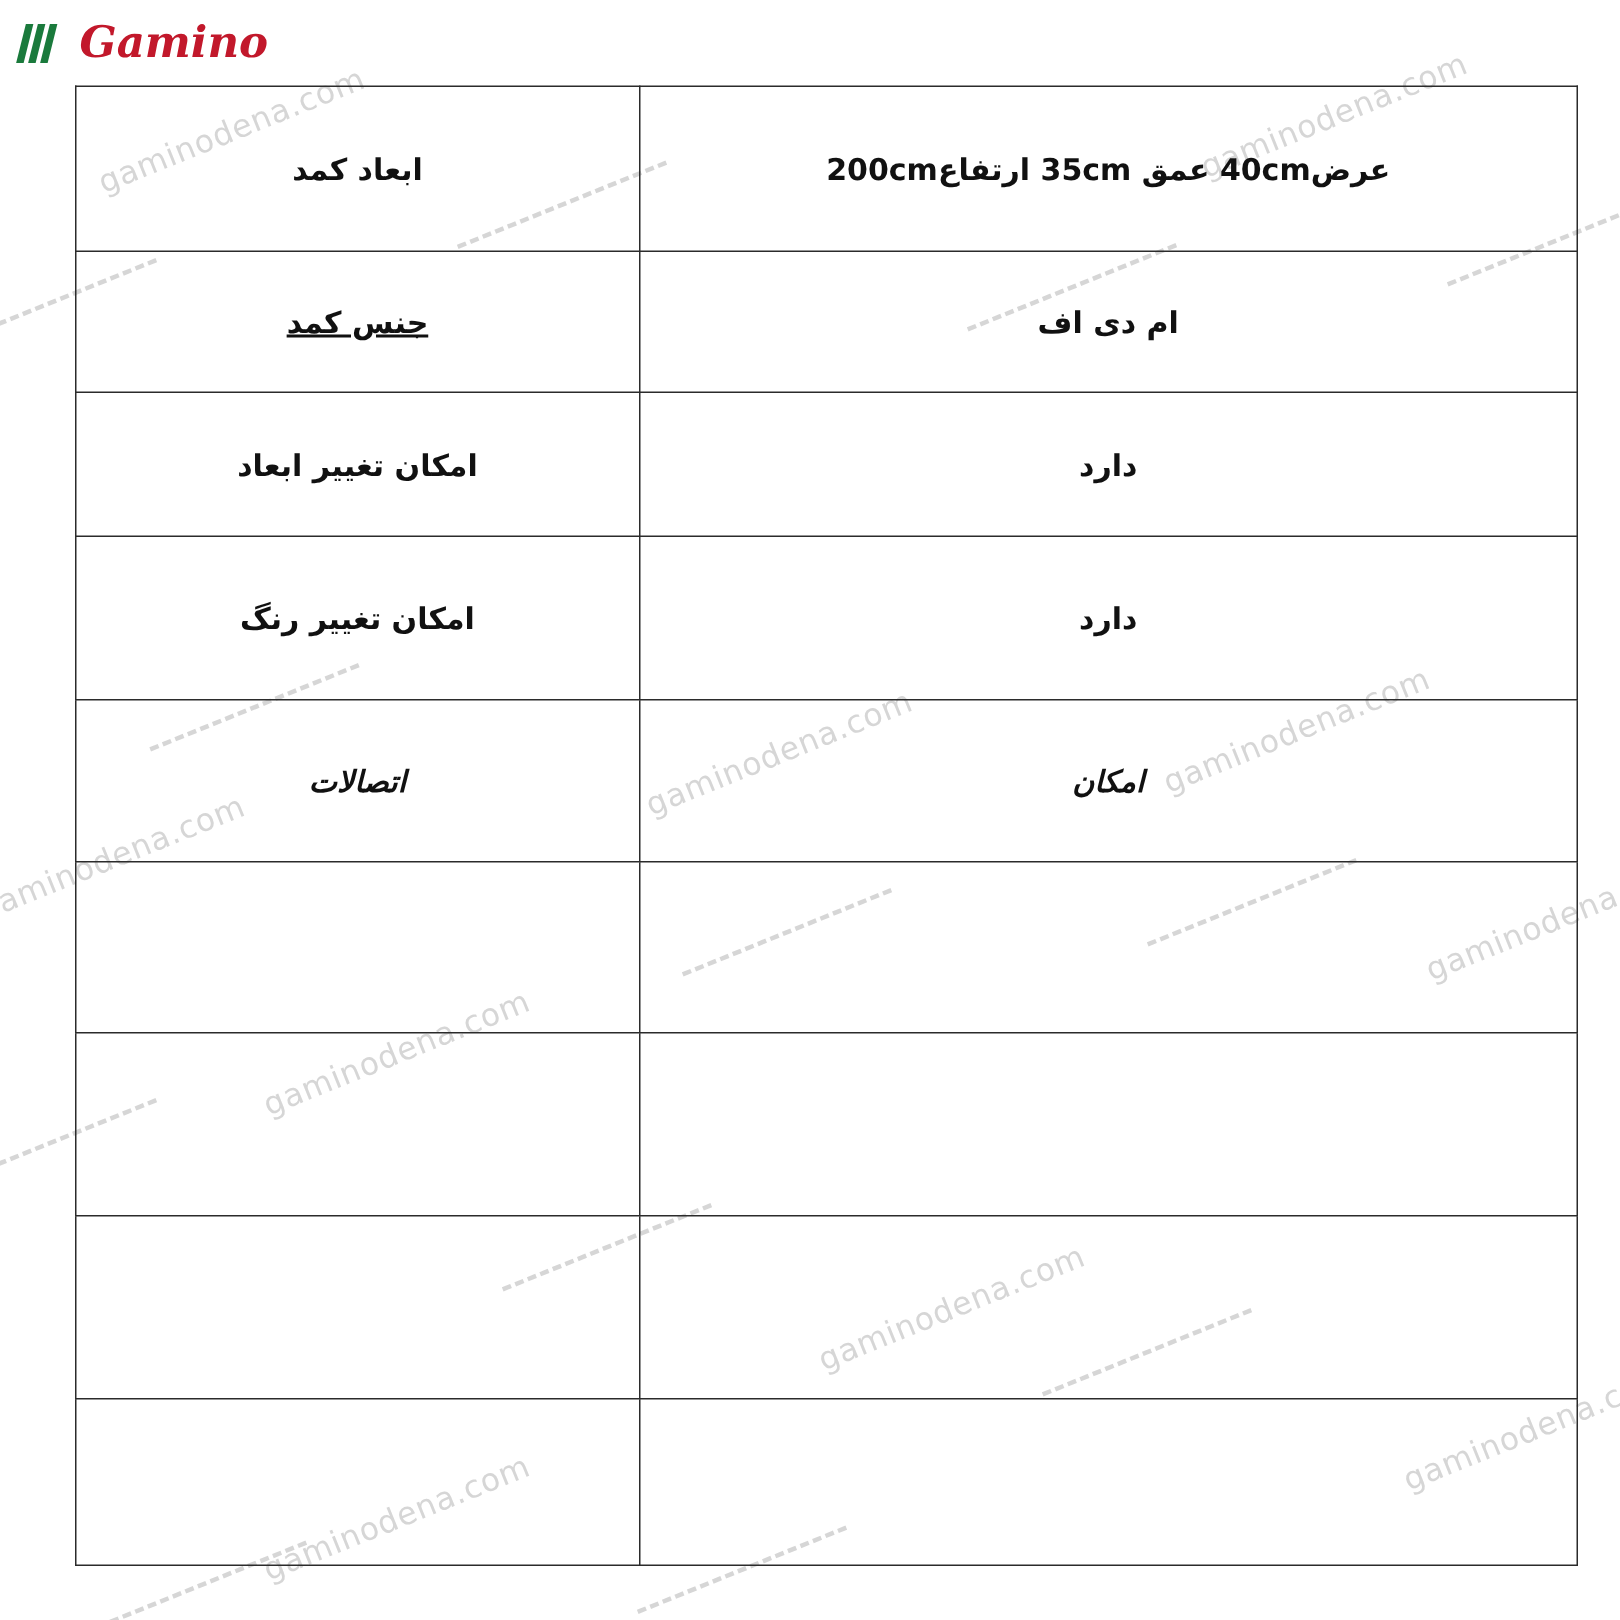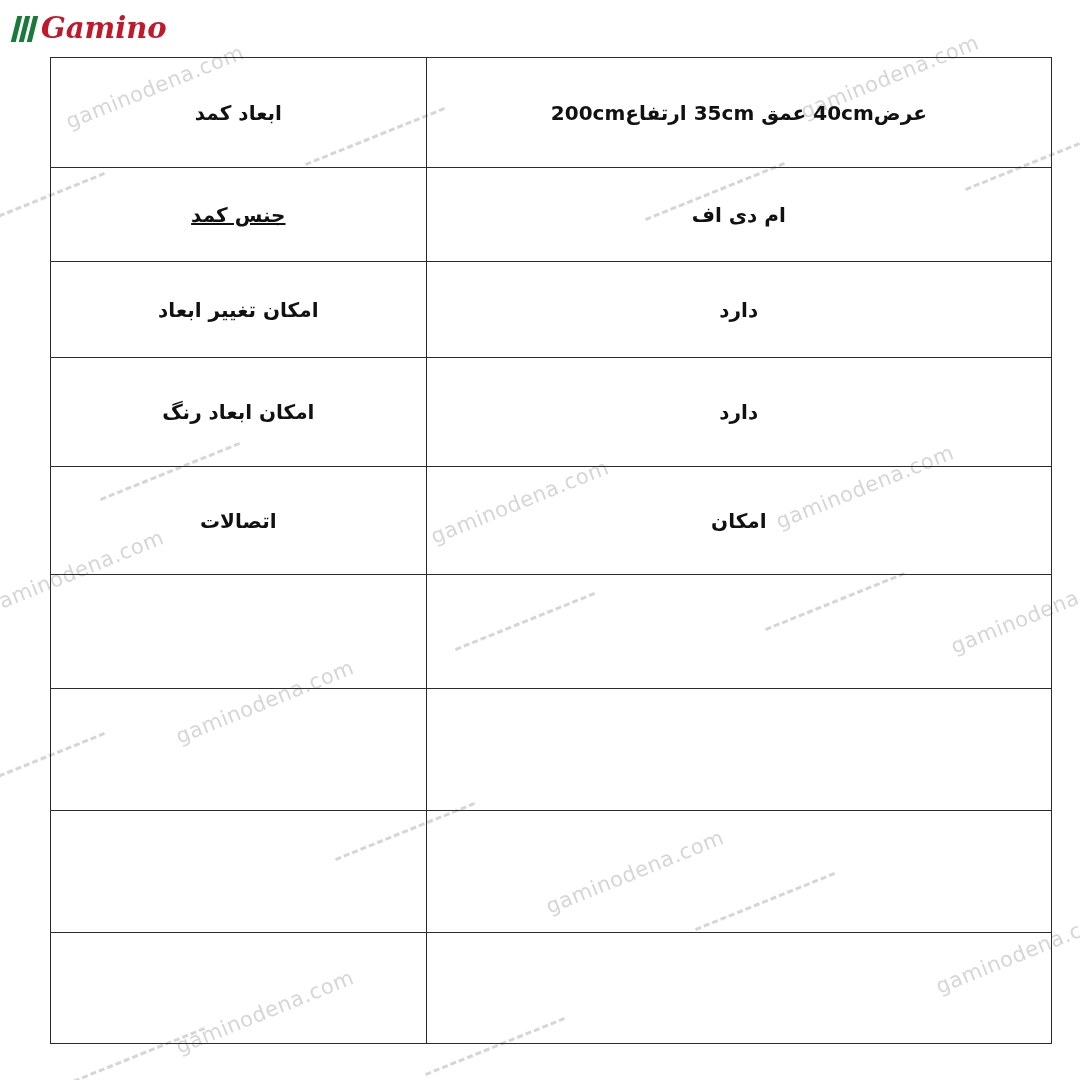--- a/index.html
+++ b/index.html
@@ -42,21 +42,21 @@
   }
 
   
   .logo {
     position: absolute;
     top: 14px;
     right: auto;
     left: 14px;
     display: flex;
     align-items: center;
-    gap: 6px;
+    gap: 18px;
     z-index: 20;
     direction: ltr;
   }
   .logo-bars {
     display: flex;
     gap: 3px;
     align-items: flex-end;
     transform: skewX(-14deg);
   }
   .logo-bars i {
@@ -105,21 +105,21 @@
     background: #dcdcdc;
   }
   td.value-cell {
     width: 63%;
     background: transparent;
   }
   tr.r0 td { height: 109px; }
   tr.r1 td { height: 93px; text-decoration: underline; }
   tr.r2 td { height: 95px; }
   tr.r3 td { height: 108px; }
-  tr.r4 td { height: 107px; }
+  tr.r4 td { height: 107px; font-style: italic; }
   tr.r5 td { height: 113px; }
   tr.r6 td { height: 121px; }
   tr.r7 td { height: 121px; }
   tr.r8 td { height: 110px; }
 
   .value-text { display: inline-block; direction: rtl; unicode-bidi: plaintext; }
 </style>
 </head>
 <body>
 
@@ -168,21 +168,21 @@
       <tr class="r1">
         <td class="value-cell"><span class="value-text">ام دی اف</span></td>
         <td class="label-cell">جنس کمد</td>
       </tr>
       <tr class="r2">
         <td class="value-cell"><span class="value-text">دارد</span></td>
         <td class="label-cell">امکان تغییر ابعاد</td>
       </tr>
       <tr class="r3">
         <td class="value-cell"><span class="value-text">دارد</span></td>
-        <td class="label-cell">امکان ابعاد رنگ</td>
+        <td class="label-cell">امکان تغییر رنگ</td>
       </tr>
       <tr class="r4">
         <td class="value-cell"><span class="value-text">امکان</span></td>
         <td class="label-cell">اتصالات</td>
       </tr>
       <tr class="r5">
         <td class="value-cell"><span class="value-text"></span></td>
         <td class="label-cell"></td>
       </tr>
       <tr class="r6">

